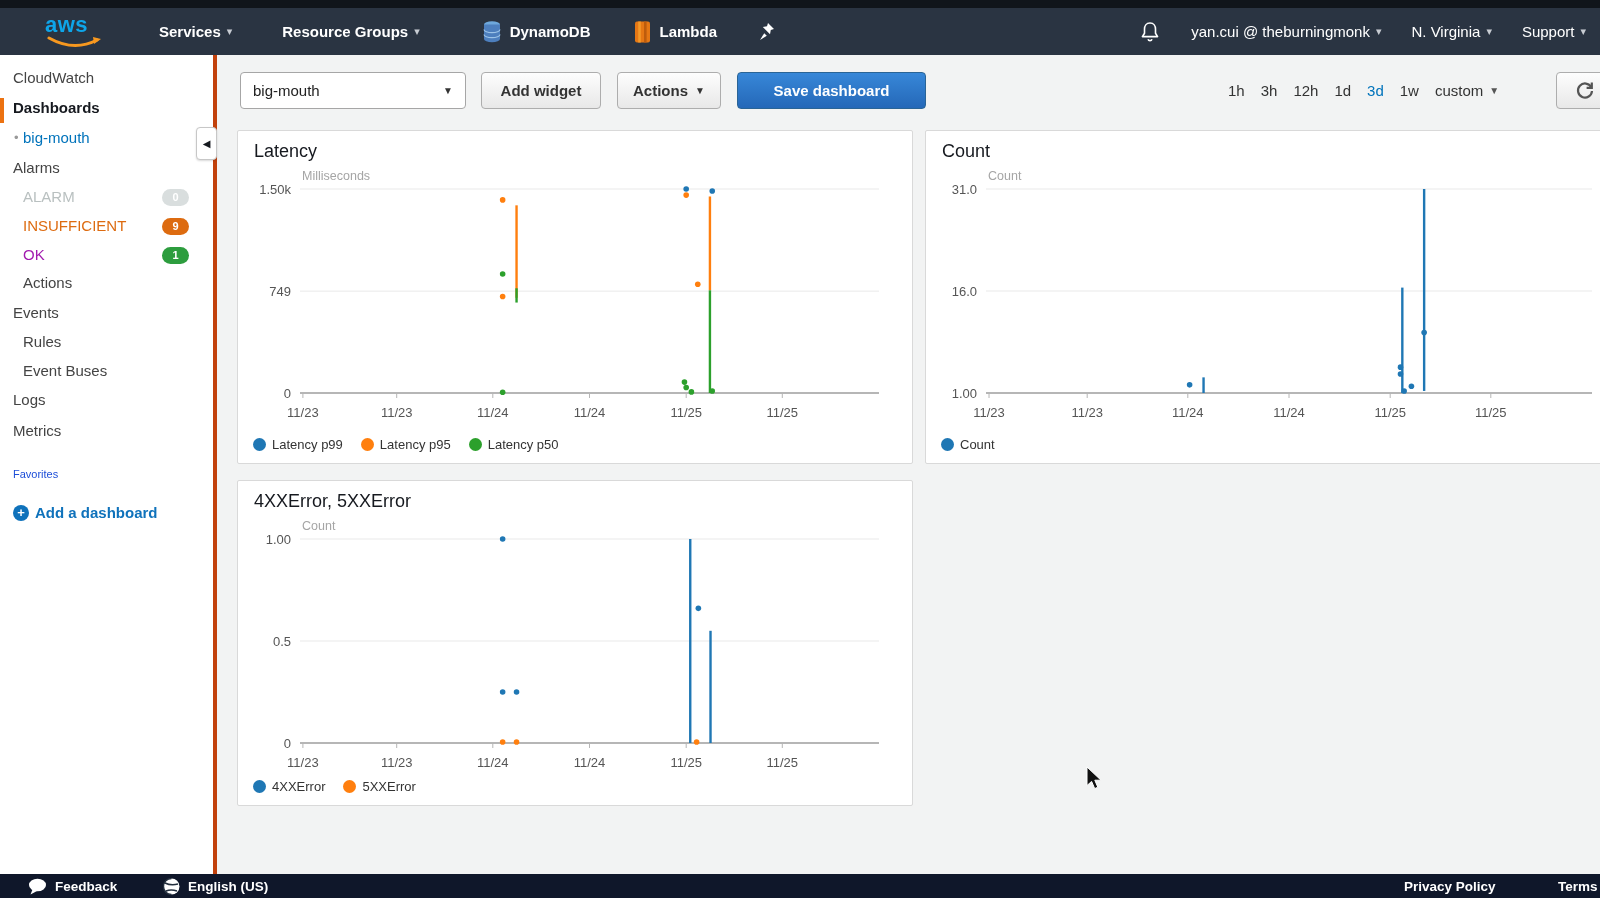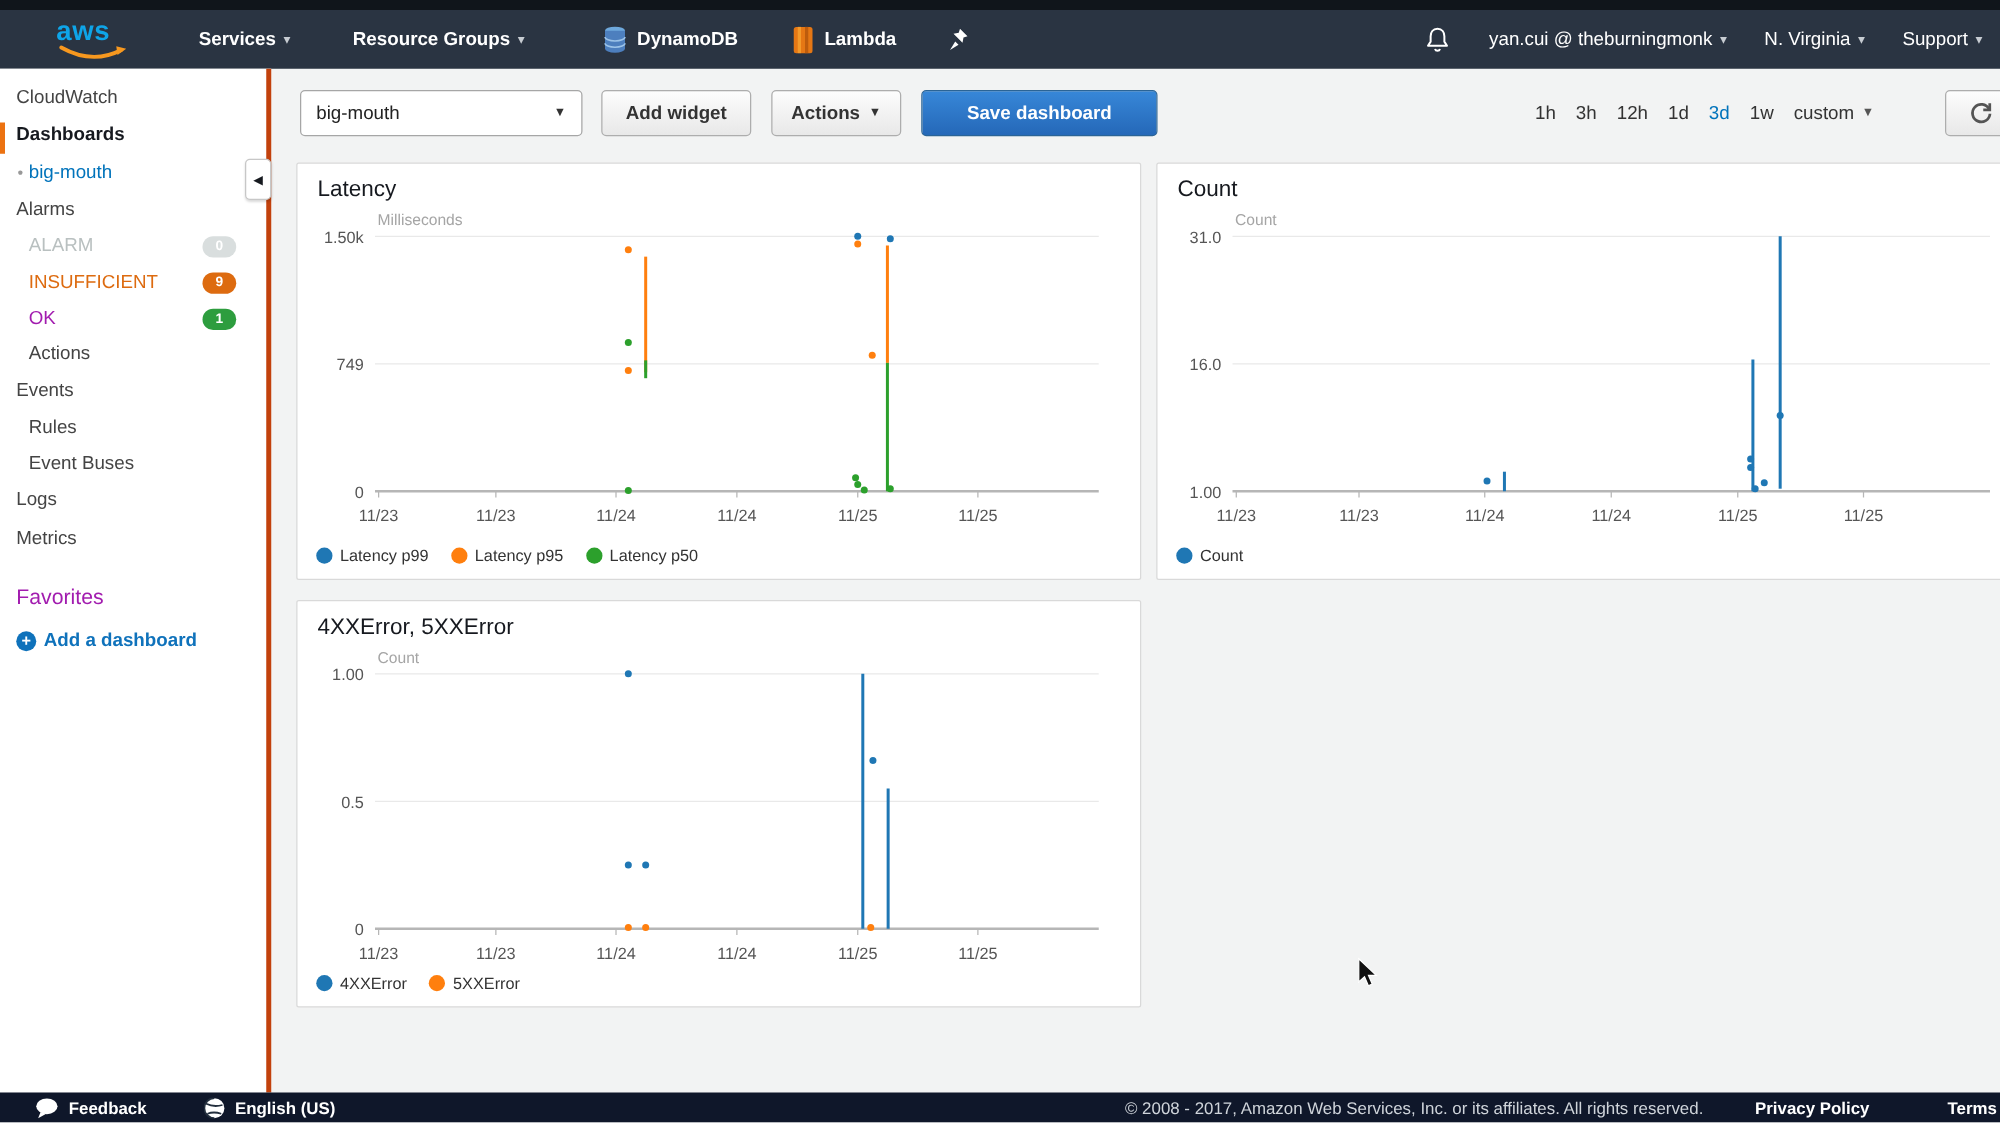--- a/index.html
+++ b/index.html
@@ -27,21 +27,21 @@
   .sb-item { position:absolute; left:13px; font-size:15px; color:#444; white-space:nowrap; cursor:pointer; }
   .sb-title { color:#444; }
   .sb-selected { font-weight:700; color:#16191f; }
   .sb-orange-bar { position:absolute; left:0; width:4px; height:25px; background:#ec7211; }
   .sb-sub { left:23px; }
   .sb-link { color:#0073bb; }
   .sb-bullet { position:absolute; left:-9px; top:1px; color:#999; font-size:13px; }
   .sb-muted { color:#b9c0c0; }
   .sb-orange { color:#dd6b10; }
   .sb-green { color:#a21caf; }
-  .sb-gray-big { color:#a21caf; font-size:17px; }
+  .sb-gray-big { color:#1d4ed8; font-size:11px; }
   .badge { position:absolute; right:24px; width:27px; height:17px; border-radius:9px; color:#fff;
            font-size:11px; font-weight:700; text-align:center; line-height:17px; cursor:pointer; }
   .badge-gray { background:#d9dede; }
   .badge-orange { background:#dd6b10; }
   .badge-green { background:#2d9d3e; }
   .add-dash { display:flex; align-items:center; font-weight:700; color:#0f72bb; font-size:15px; }
   .plus-circle { width:16px; height:16px; border-radius:50%; background:#0f72bb; color:#fff; font-size:13px;
                  line-height:15px; text-align:center; margin-right:6px; font-weight:700; }
   .collapse-tab { position:absolute; left:196px; top:127px; width:21px; height:33px; background:#fff;
                   border:1px solid #c7c7c7; border-radius:4px; display:flex; align-items:center; justify-content:center;
@@ -361,21 +361,20 @@
     </svg>
     <span>Feedback</span>
   </div>
   <div class="f-item" style="left:163px">
     <svg width="17" height="17" viewBox="0 0 17 17">
       <circle cx="8.5" cy="8.5" r="8" fill="#fff"></circle>
       <path d="M8.5 .5 a8 8 0 0 0 0 16 M2 5 q6 3 13 1 M3 13 q5 -2 11 0" fill="none" stroke="#232f3e" stroke-width="1.4"></path>
     </svg>
     <span>English (US)</span>
   </div>
-  <div class="f-copy">© 2008 - 2017, Amazon Web Services, Inc. or its affiliates. All rights reserved.</div>
   <div class="f-item" style="left:1404px">
     <span>Privacy Policy</span>
   </div>
   <div class="f-item" style="left:1558px">
     <span>Terms of</span>
   </div>
 </div>
 
 <div class="cursor">
   <svg width="18" height="26" viewBox="0 0 18 26">

